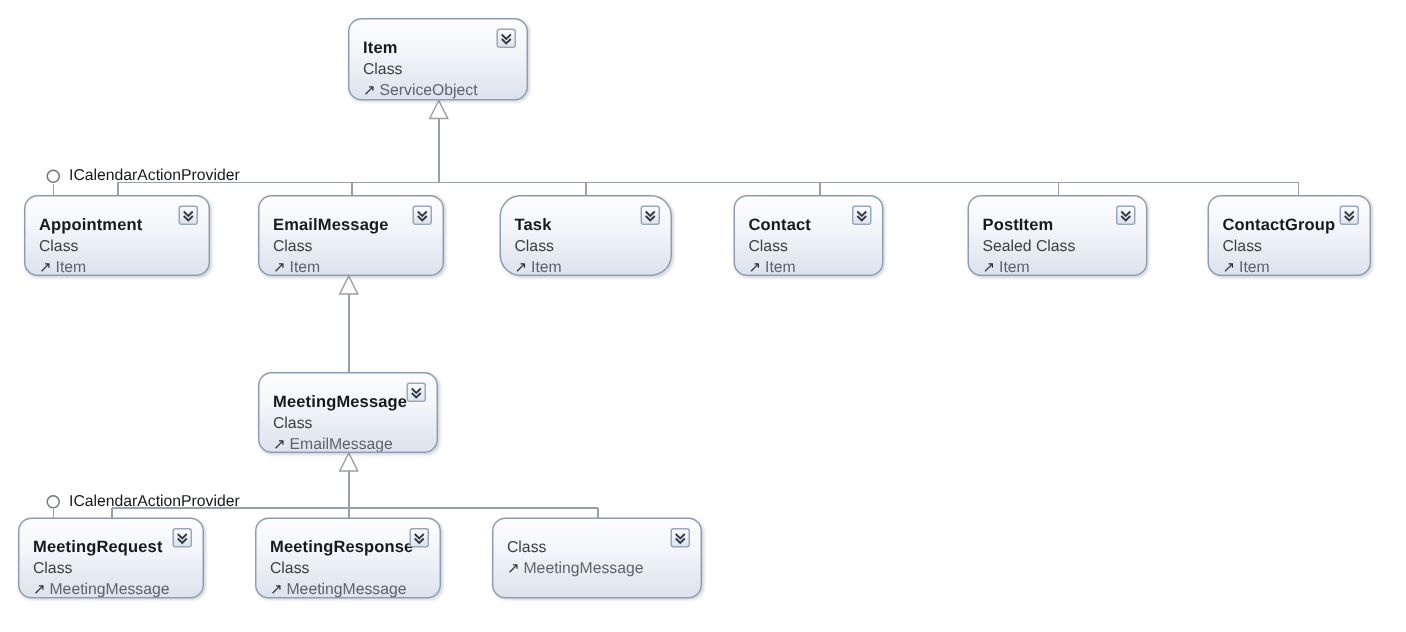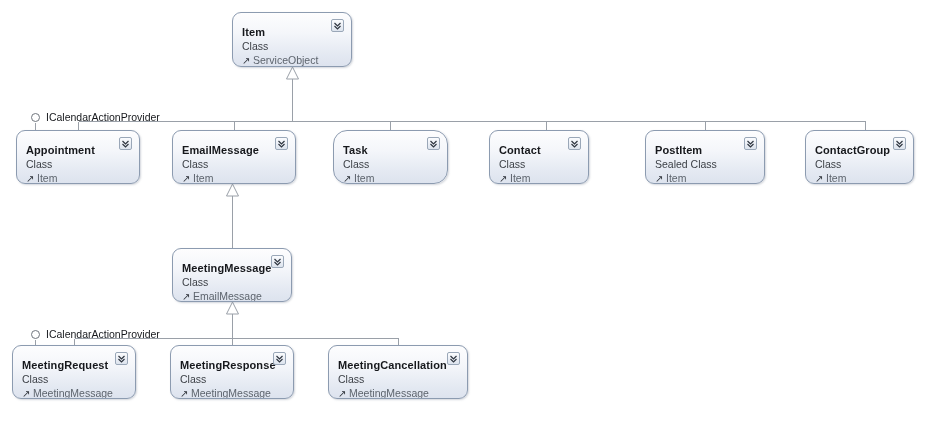--- a/index.html
+++ b/index.html
@@ -269,21 +269,20 @@
     <span class="baserow"><span class="basearrow">↗</span><span>MeetingMessage</span></span>
     <span class="chevron-btn">
       <svg width="11" height="11" viewBox="0 0 11 11" aria-hidden="true">
         <path d="M2.5 3 L5.5 6 L8.5 3" fill="none" stroke="#2f3640" stroke-width="1.2"></path>
         <path d="M2.5 6 L5.5 9 L8.5 6" fill="none" stroke="#2f3640" stroke-width="1.2"></path>
       </svg>
     </span>
   </div>
 
   <div class="class-box" style="left:328px; top:345px; width:140px; height:54px;">
-    <span class="hdr">MeetingCancellation</span>
     <span class="stereo">Class</span>
     <span class="baserow"><span class="basearrow">↗</span><span>MeetingMessage</span></span>
     <span class="chevron-btn">
       <svg width="11" height="11" viewBox="0 0 11 11" aria-hidden="true">
         <path d="M2.5 3 L5.5 6 L8.5 3" fill="none" stroke="#2f3640" stroke-width="1.2"></path>
         <path d="M2.5 6 L5.5 9 L8.5 6" fill="none" stroke="#2f3640" stroke-width="1.2"></path>
       </svg>
     </span>
   </div>
 

